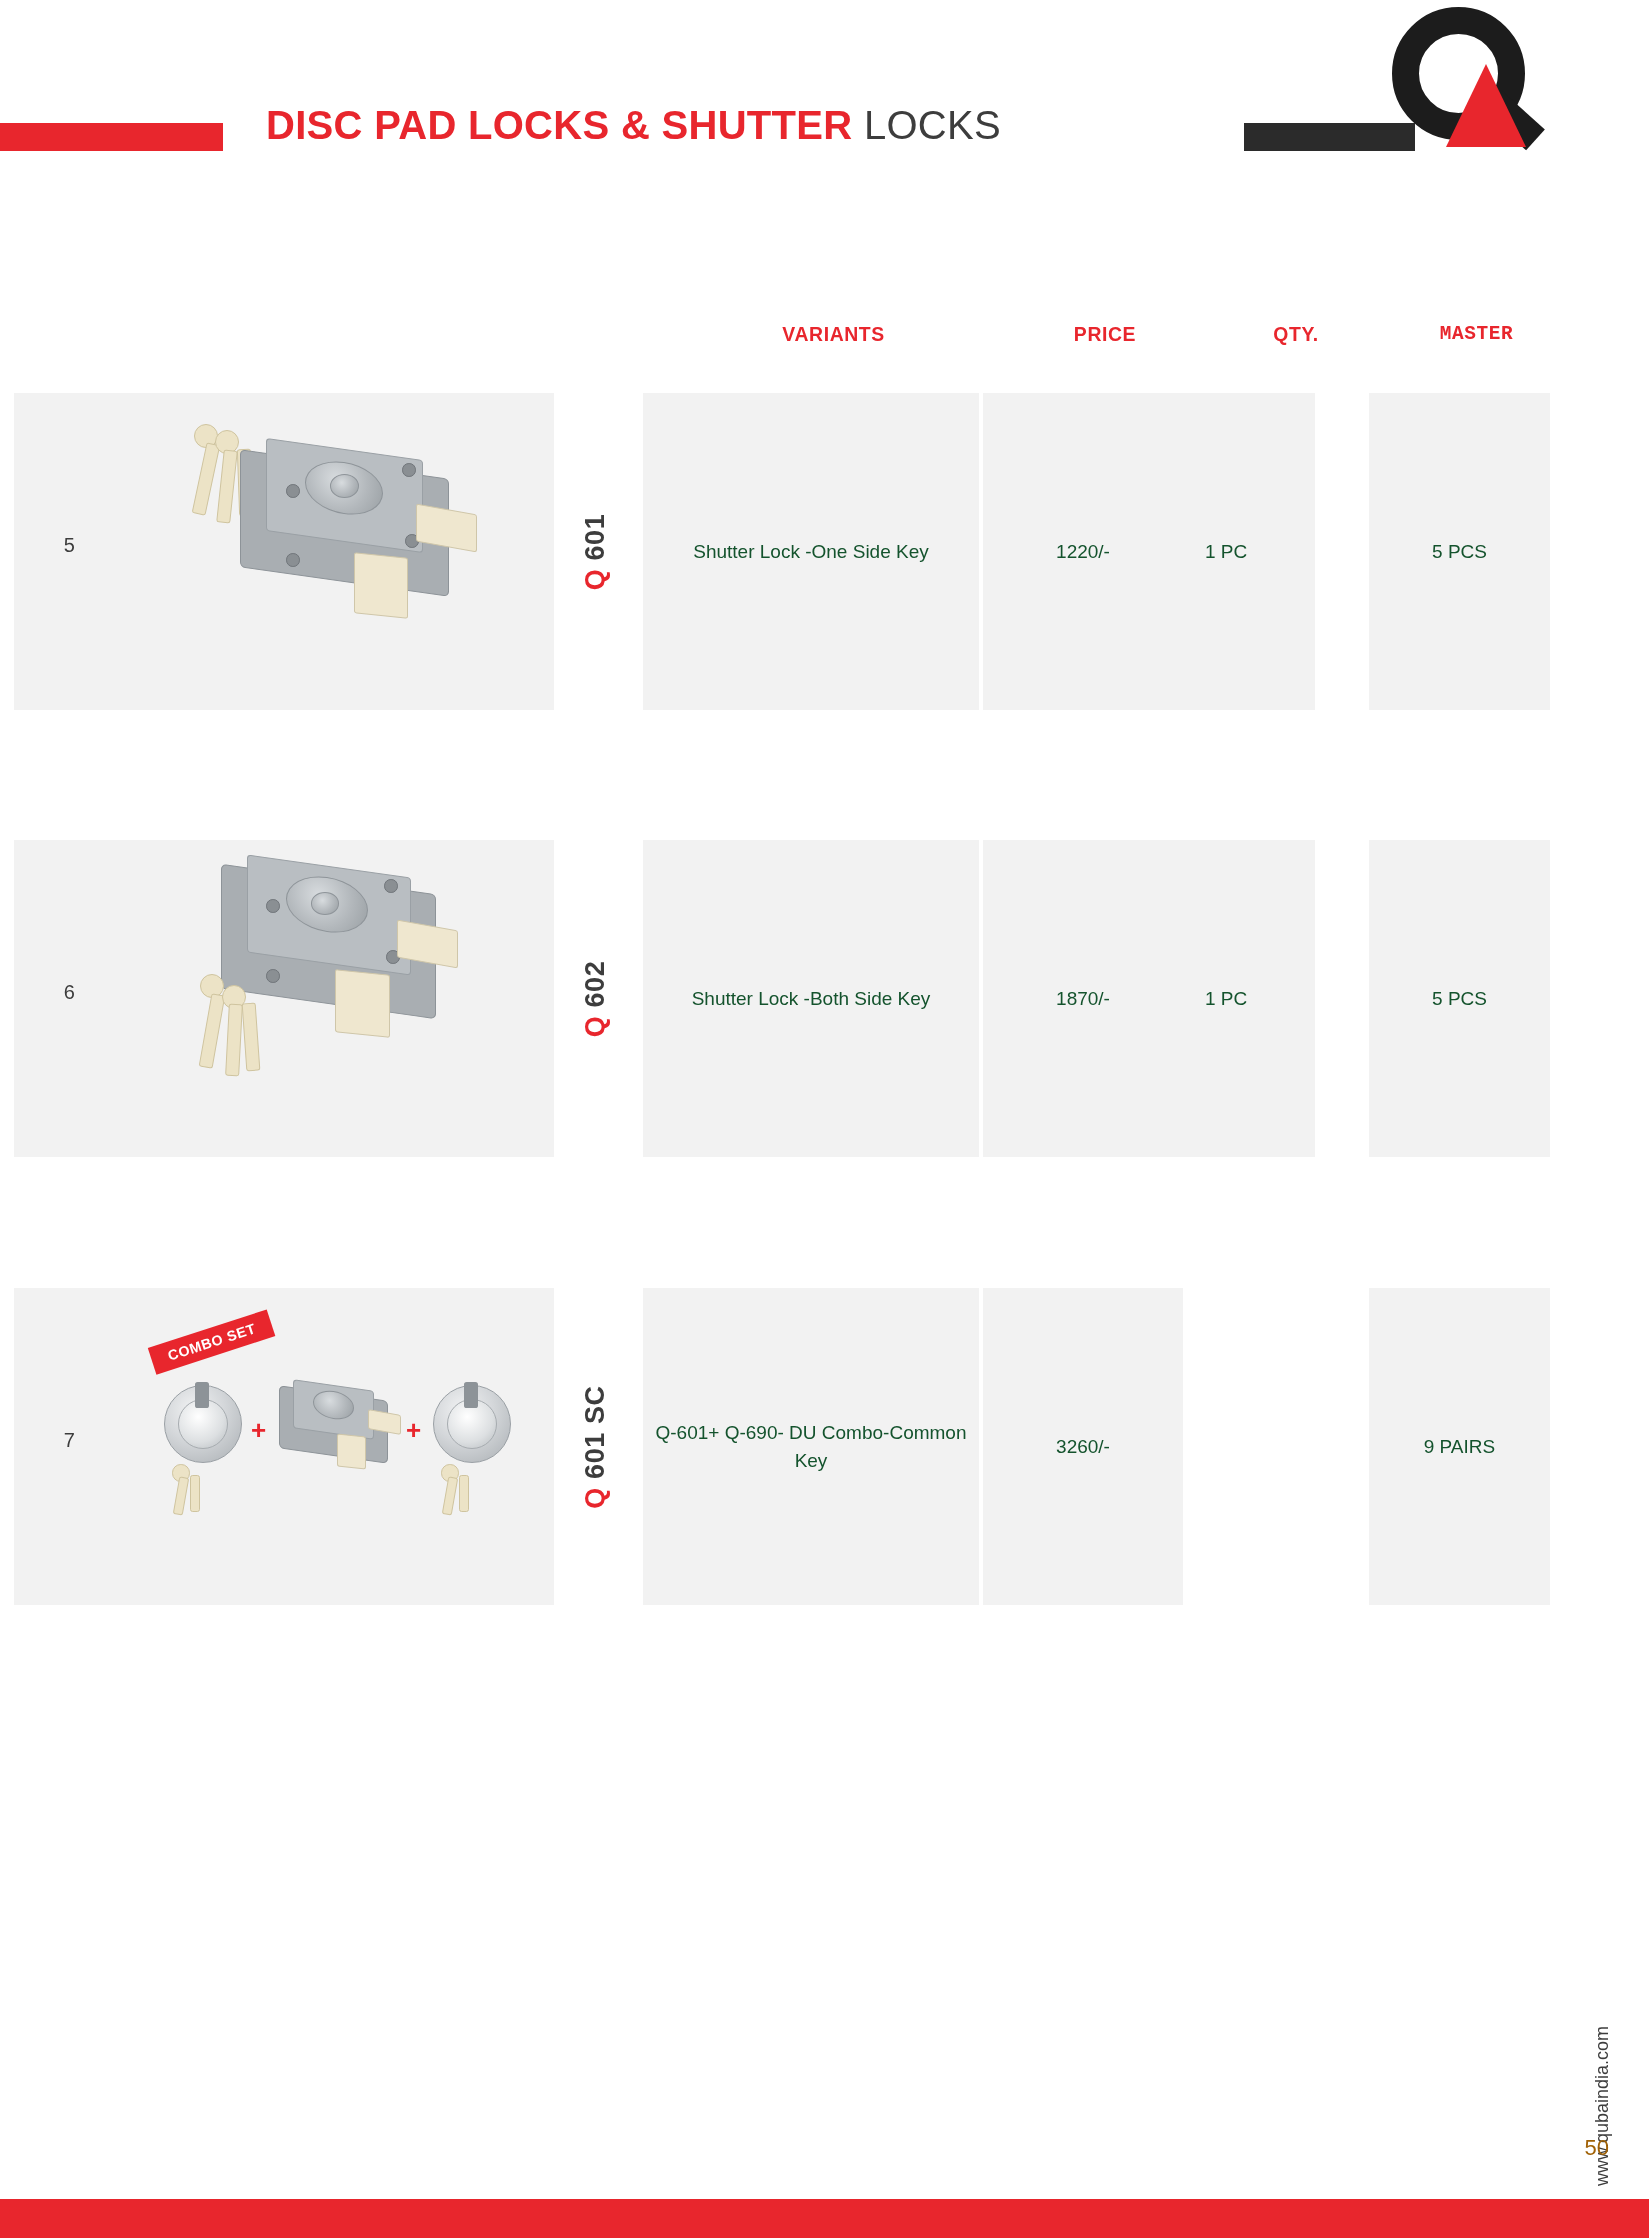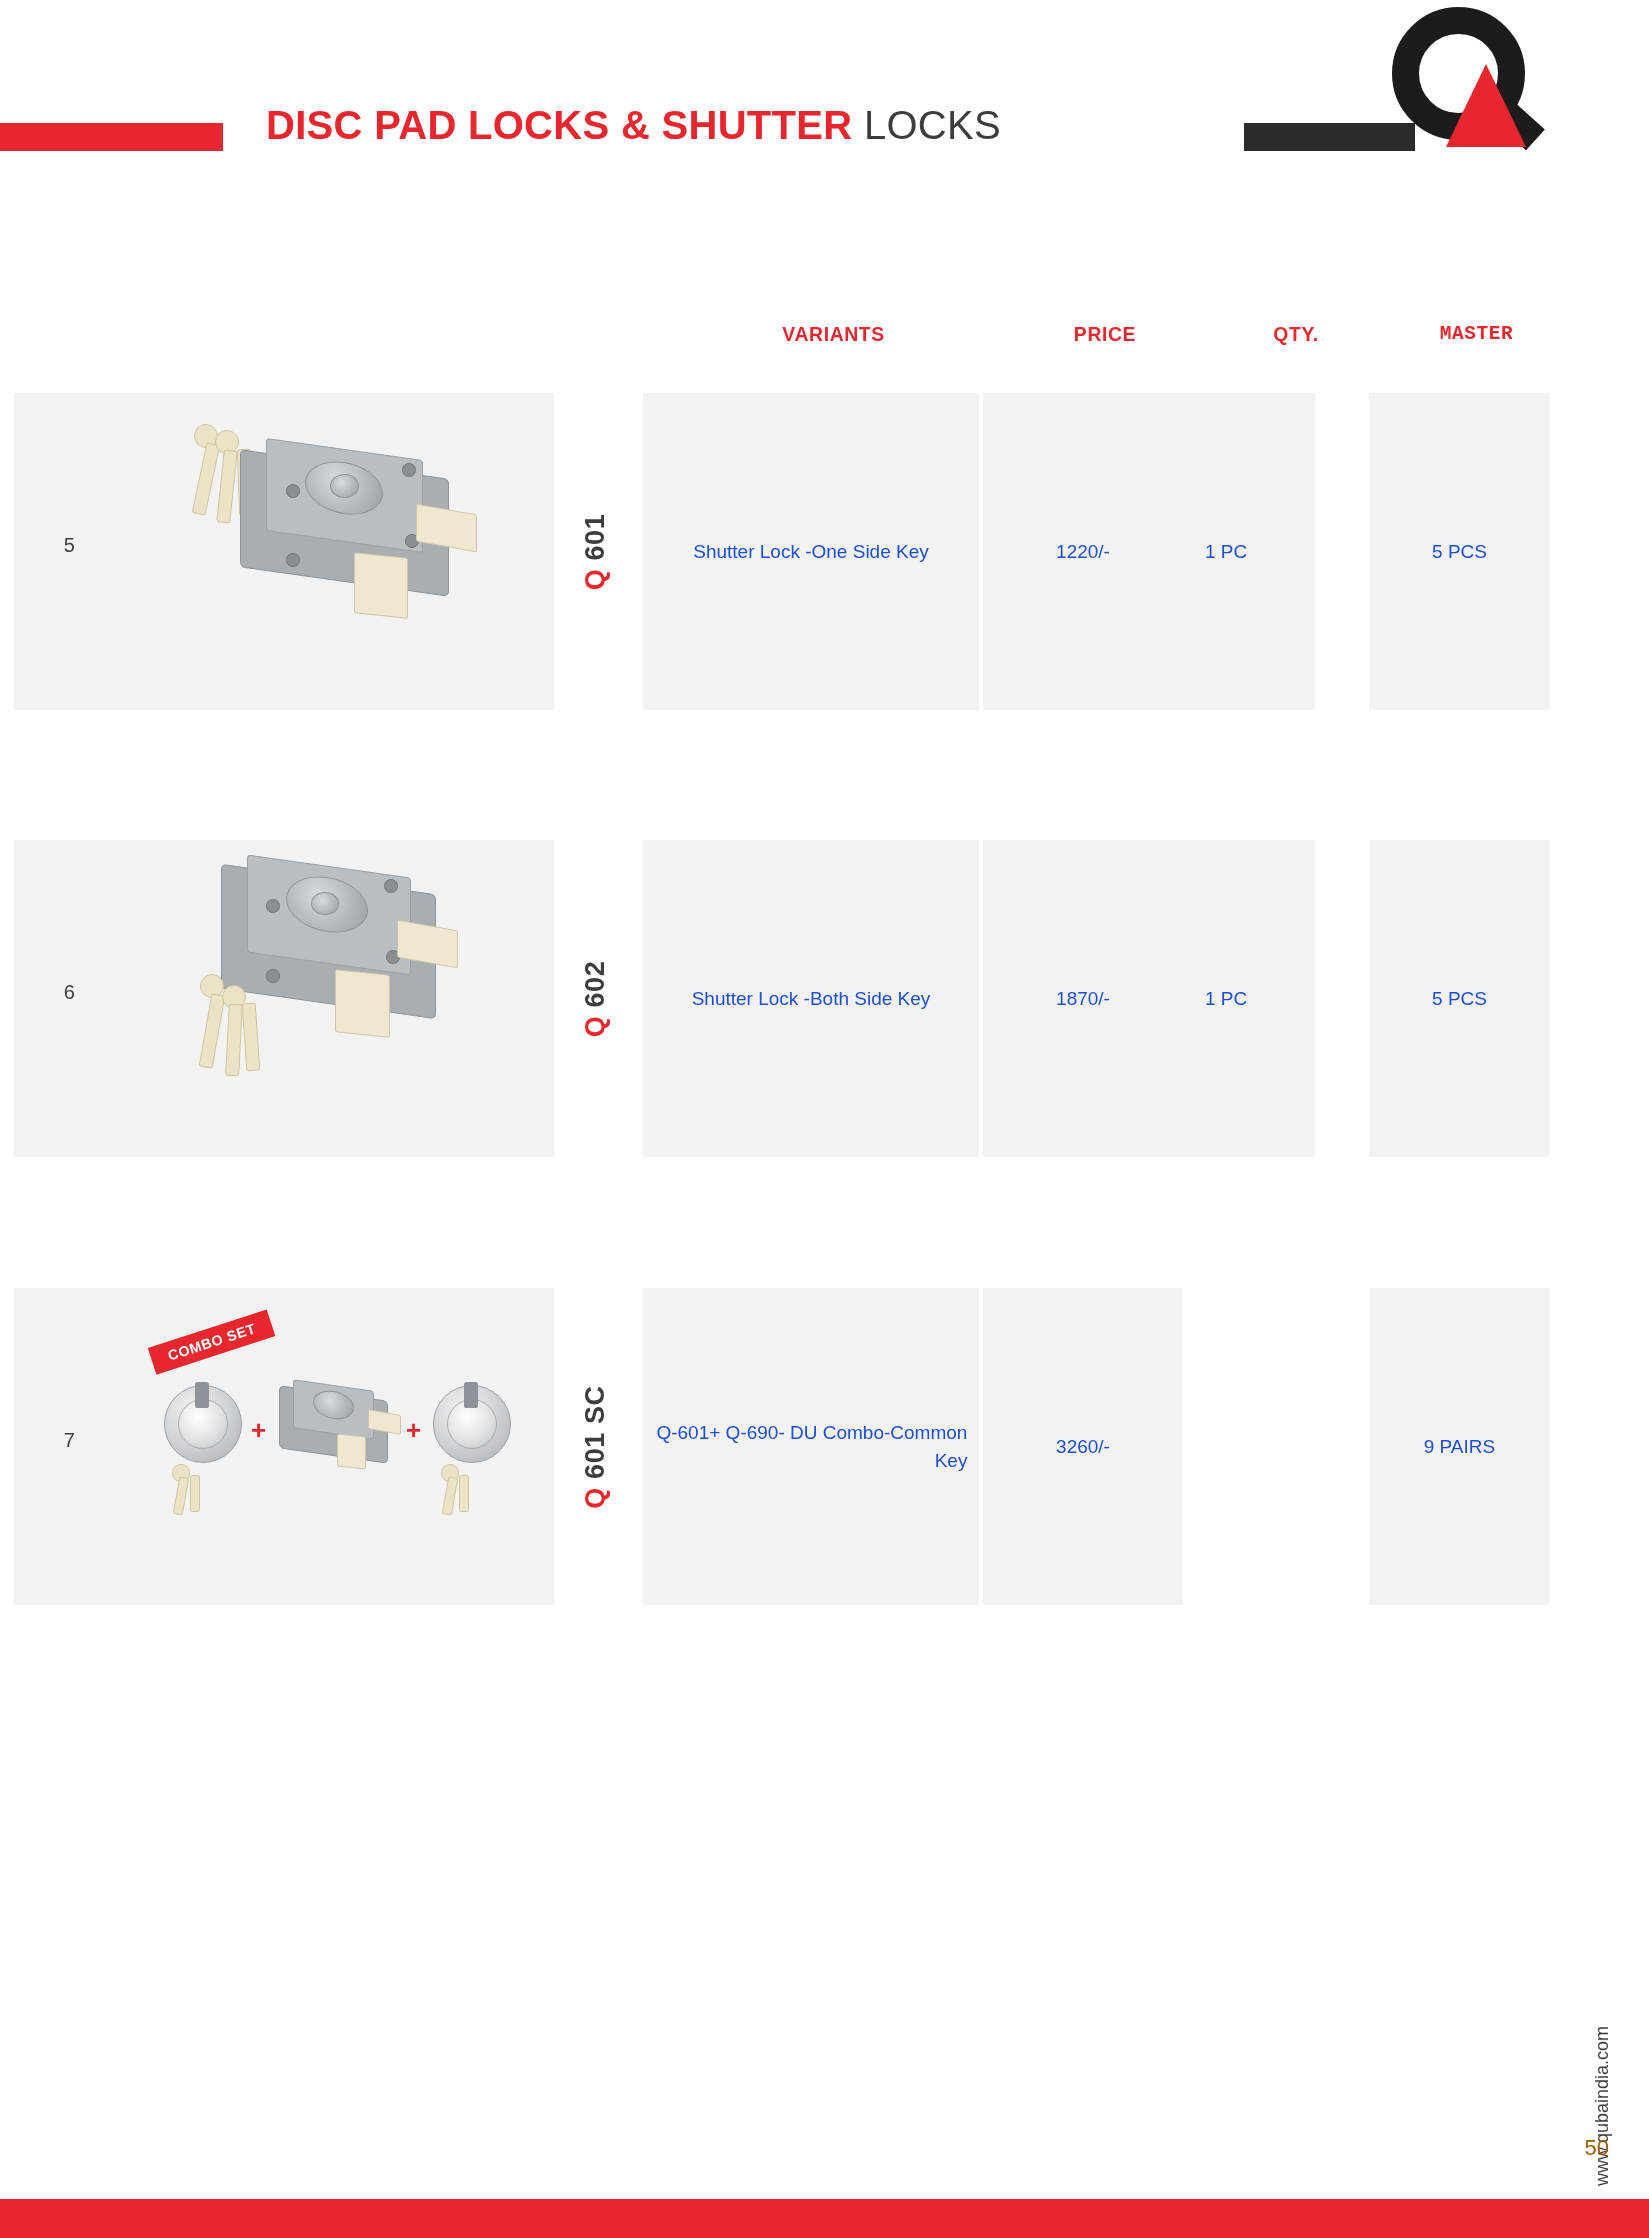--- a/index.html
+++ b/index.html
@@ -163,26 +163,26 @@
     color: #3d3d3d;
     letter-spacing: 0.6px;
   }
   .code-text .q { color: #e8262d; }
 
   .data-cell {
     position: absolute;
     top: 0;
     height: 317px;
     background: #f2f2f2;
-    color: #1d4ed8;
+    color: #14532d;
     font-size: 19px;
     display: flex;
     align-items: center;
     justify-content: center;
-    text-align: right;
+    text-align: center;
     line-height: 1.45;
     box-sizing: border-box;
     padding: 0 11.6px;
   }
   .dc-variants { left: 643px;  width: 336px; }
   .dc-price    { left: 983px; width: 200px; }
   .dc-qty      { left: 1137px; width: 178px; }
   .dc-master   { left: 1369px; width: 181px; }
 
   

